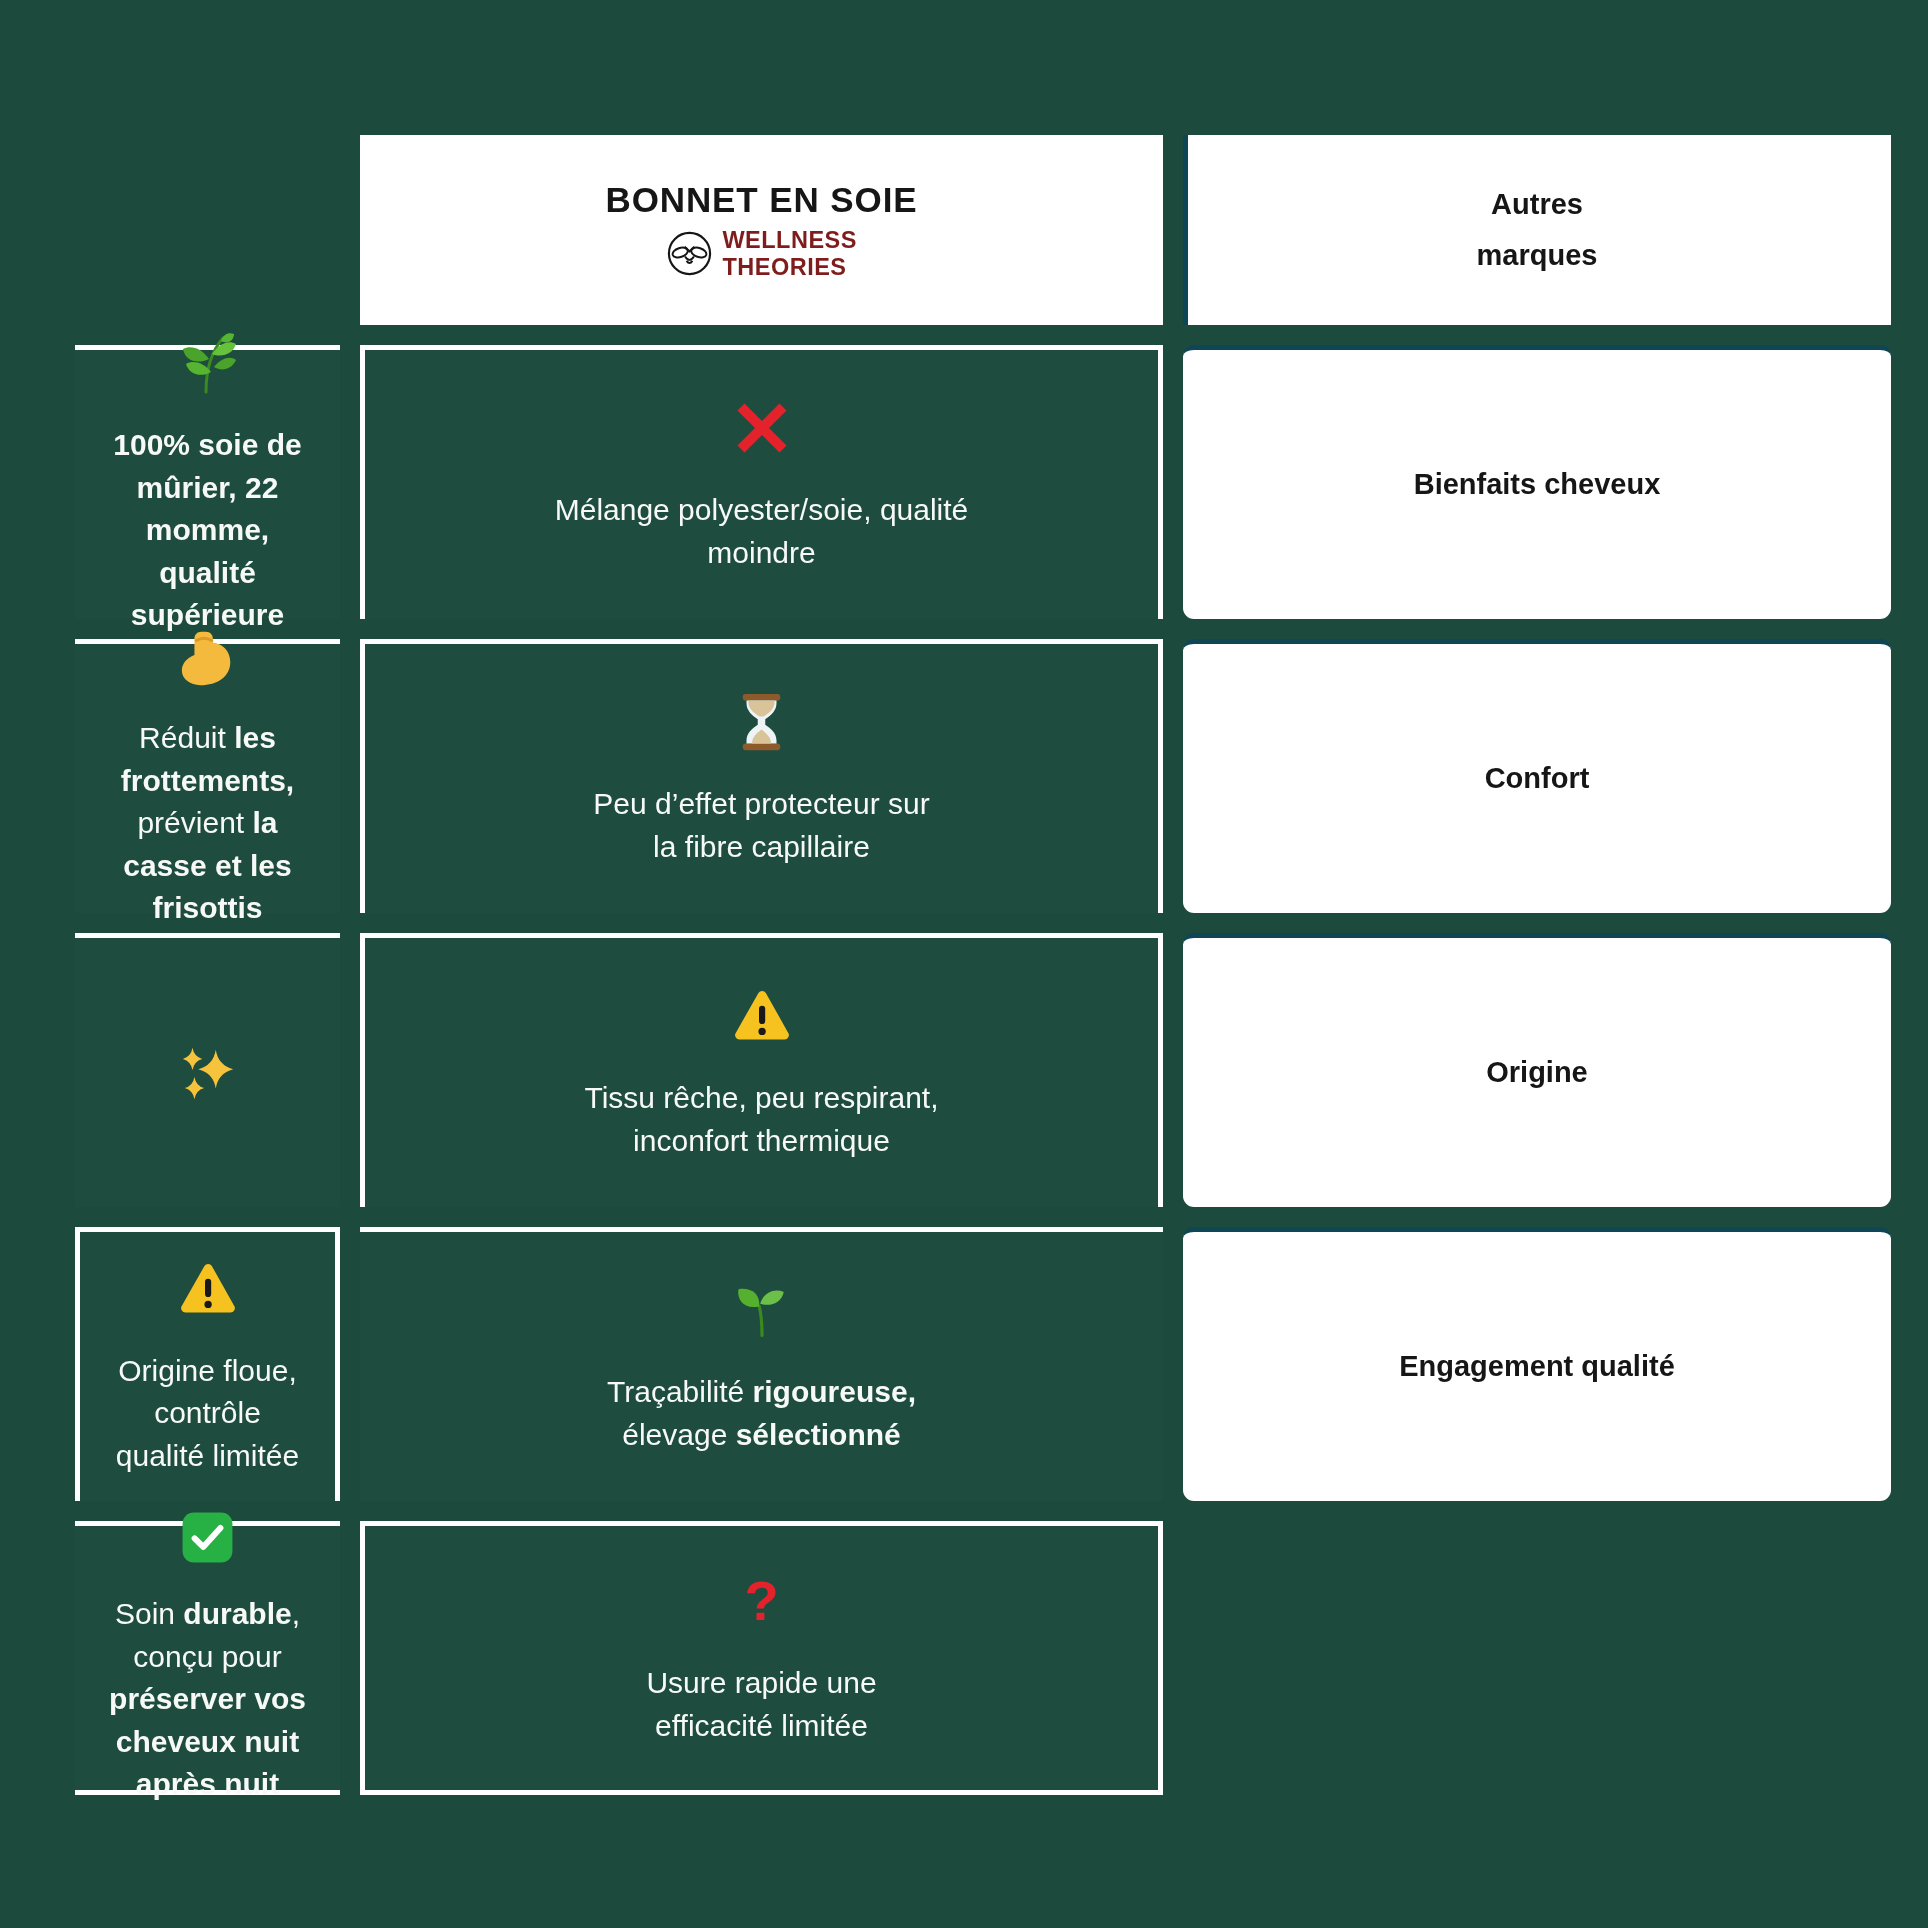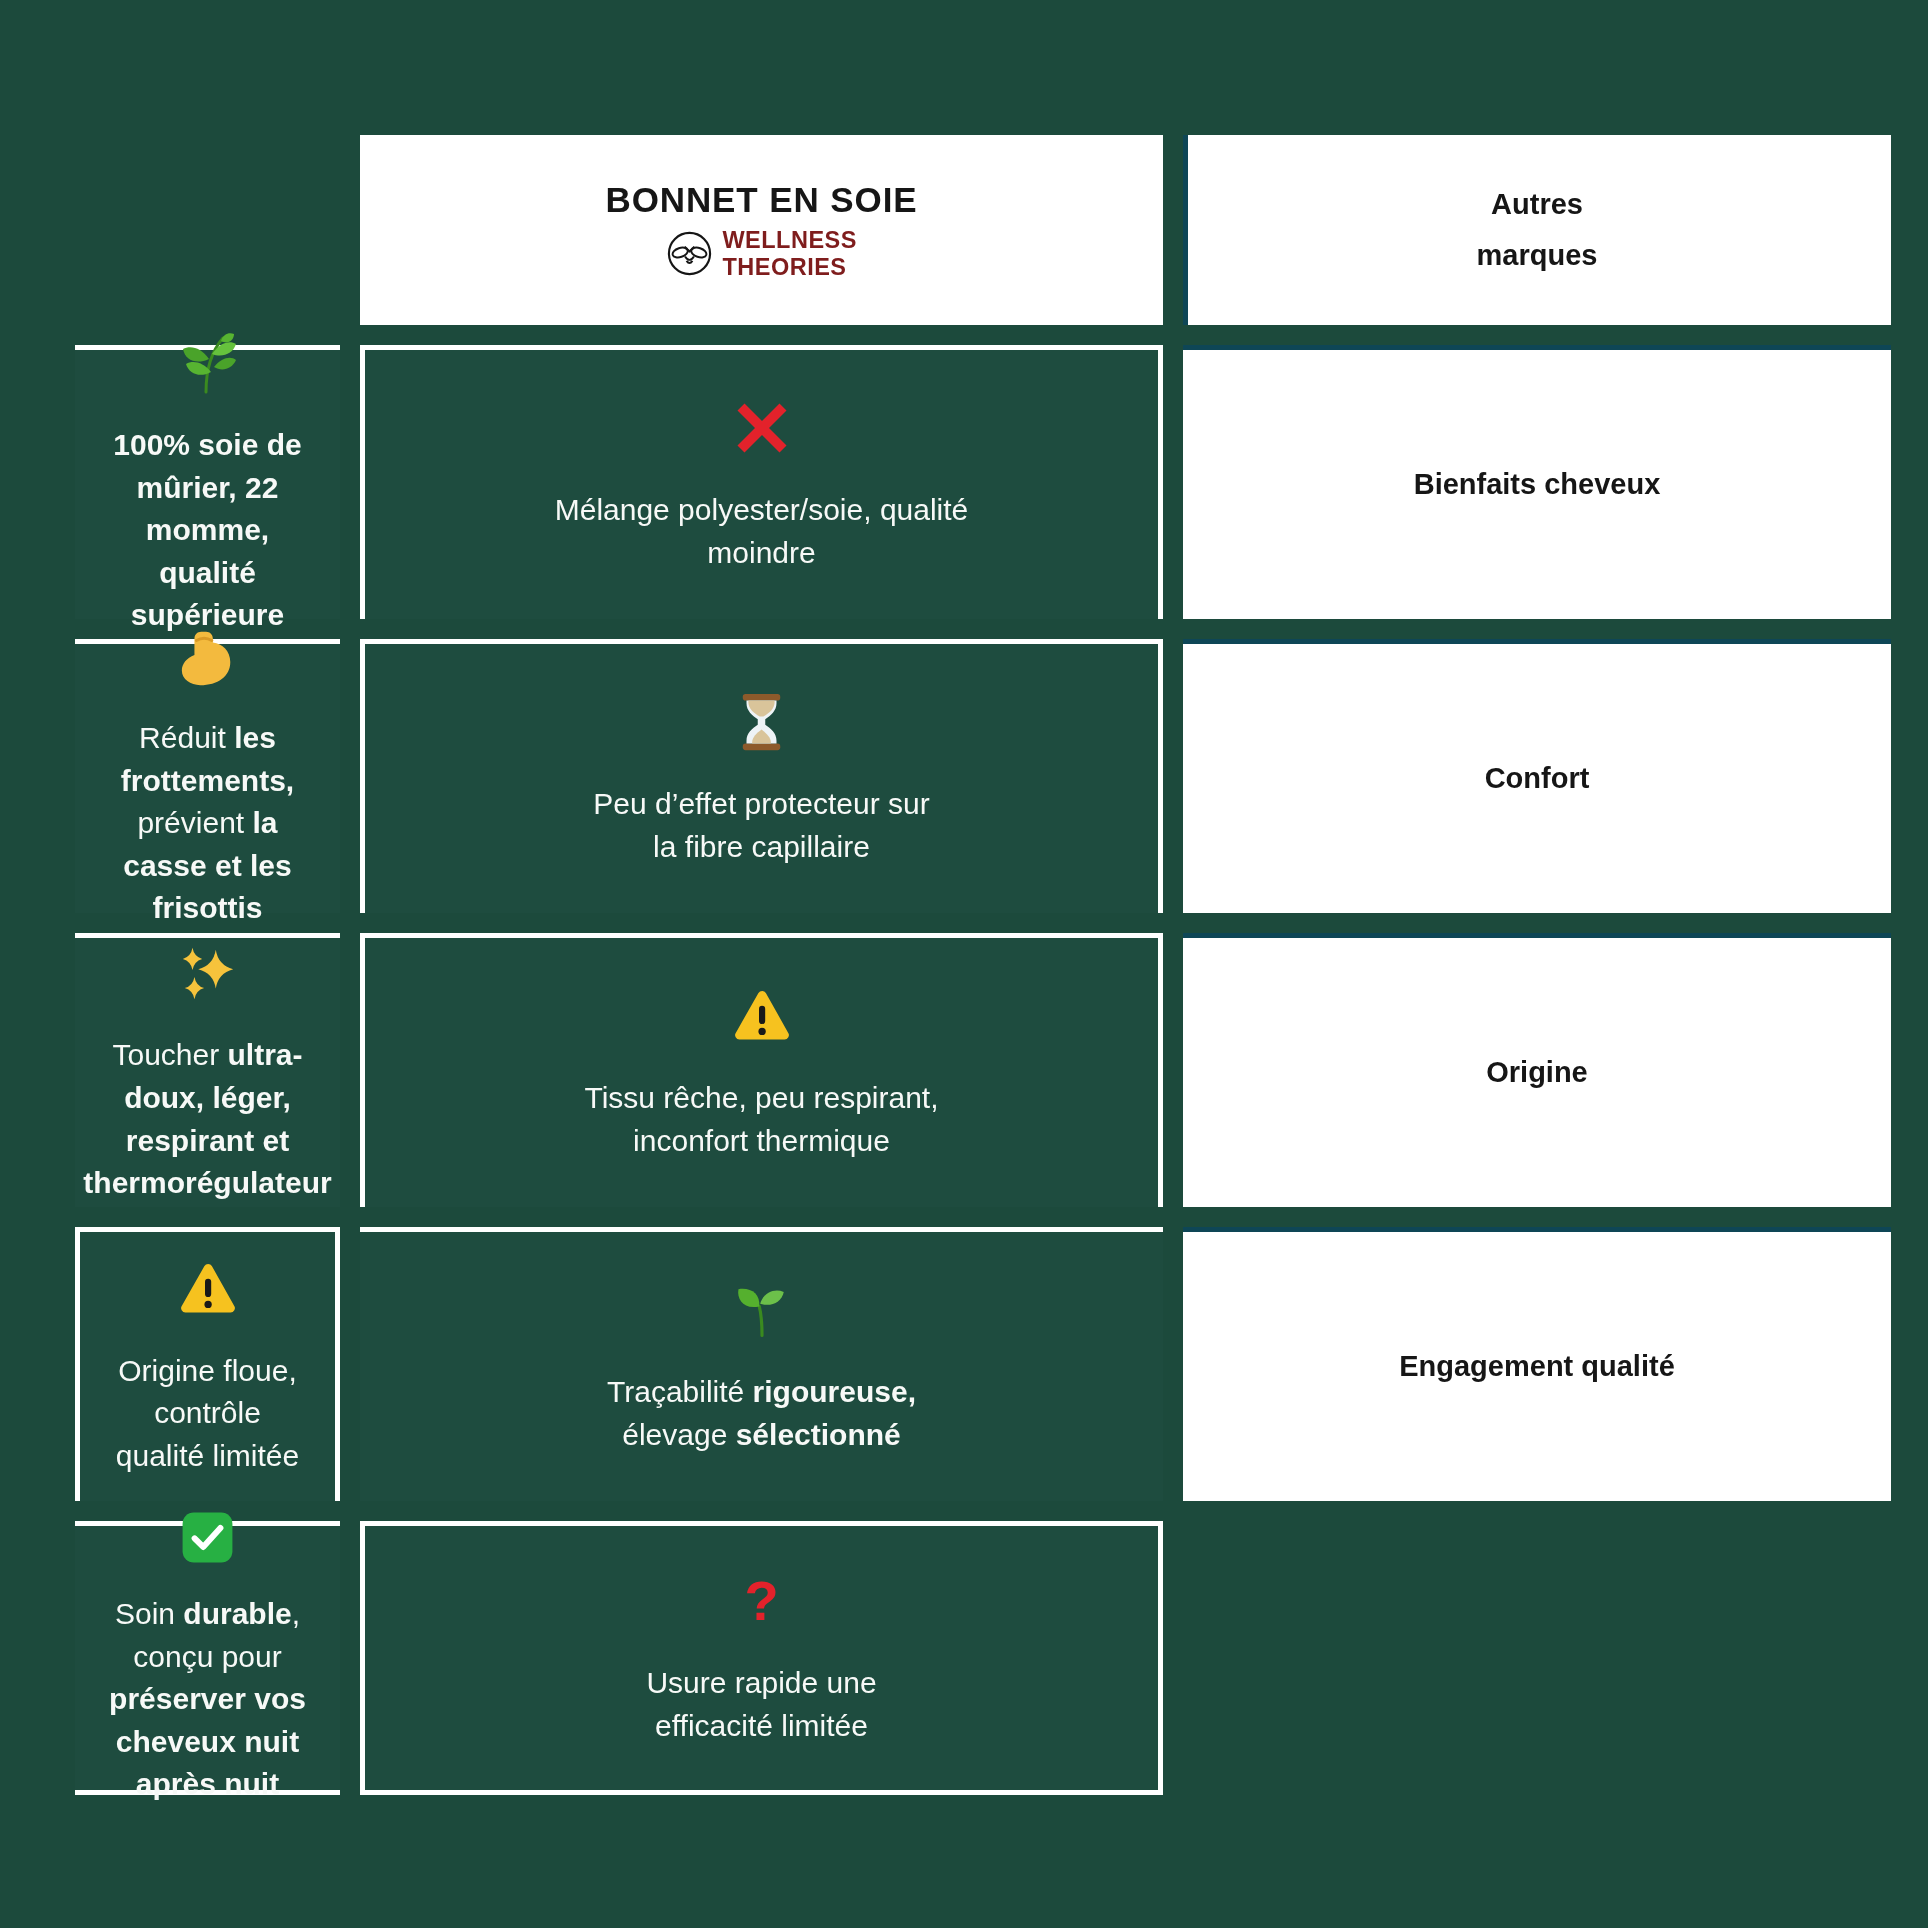--- a/index.html
+++ b/index.html
@@ -28,21 +28,21 @@
     background:#ffffff;border-left:5.6px solid #0e4656;border-right:5.6px solid #ffffff;
     display:flex;align-items:center;justify-content:center;text-align:center;
     font-size:29px;font-weight:800;color:#161616;line-height:1.75;
   }
   
   .label-cell{
     background:#ffffff;display:flex;align-items:center;justify-content:center;
     text-align:center;font-weight:800;font-size:29px;color:#161616;line-height:1.32;
     padding:0 24.5px;
   }
-  .bt-teal{border-top:5.6px solid #0e4656;}
+  .bt-teal{border-top:5.6px solid #0e4656;border-radius:11px;}
   
   .body-cell{
     background:#1e4c3f;border-top:5.6px solid #ffffff;
     display:flex;flex-direction:column;align-items:center;justify-content:center;gap:28px;
     text-align:center;color:#f7f9f7;font-size:30px;line-height:1.42;font-weight:400;
     padding:0 28px;
   }
   .c3{border-left:5.6px solid #ffffff;border-right:5.6px solid #ffffff;}
   .last{border-bottom:5.6px solid #ffffff;}
   .cell-text .bold{font-weight:700;}
@@ -133,21 +133,20 @@
 
   <div class="cell label-cell bt-teal">Confort</div>
   <div class="cell body-cell c2">
     <span class="icon">
       <svg viewBox="0 0 64 64" width="62" height="62">
         <path d="M40 8 Q42.5 24 58 28 Q42.5 32 40 48 Q37.5 32 22 28 Q37.5 24 40 8Z" fill="#f6c33c"></path>
         <path d="M16 6 Q17.5 15 26 17.5 Q17.5 20 16 29 Q14.5 20 6 17.5 Q14.5 15 16 6Z" fill="#f6c33c"></path>
         <path d="M18 36 Q19.5 45 28 47.5 Q19.5 50 18 59 Q16.5 50 8 47.5 Q16.5 45 18 36Z" fill="#f6c33c"></path>
       </svg>
     </span>
-    <div class="cell-text w560"><span>Toucher </span><span class="bold">ultra-doux, léger, respirant et thermorégulateur</span></div>
   </div>
   <div class="cell body-cell c3">
     <span class="icon">
       <svg viewBox="0 0 64 64" width="66" height="60">
         <path d="M28.2 7.5 a4.6 4.6 0 0 1 7.9 0 L60 50 a4.6 4.6 0 0 1 -4 7 H8 a4.6 4.6 0 0 1 -4 -7 Z" fill="#f6c21f"></path>
         <rect x="28.8" y="21" width="6.6" height="19.5" rx="3.3" fill="#191919"></rect>
         <circle cx="32.1" cy="48.5" r="3.9" fill="#191919"></circle>
       </svg>
     </span>
     <div class="cell-text w460">Tissu rêche, peu respirant, inconfort thermique</div>

